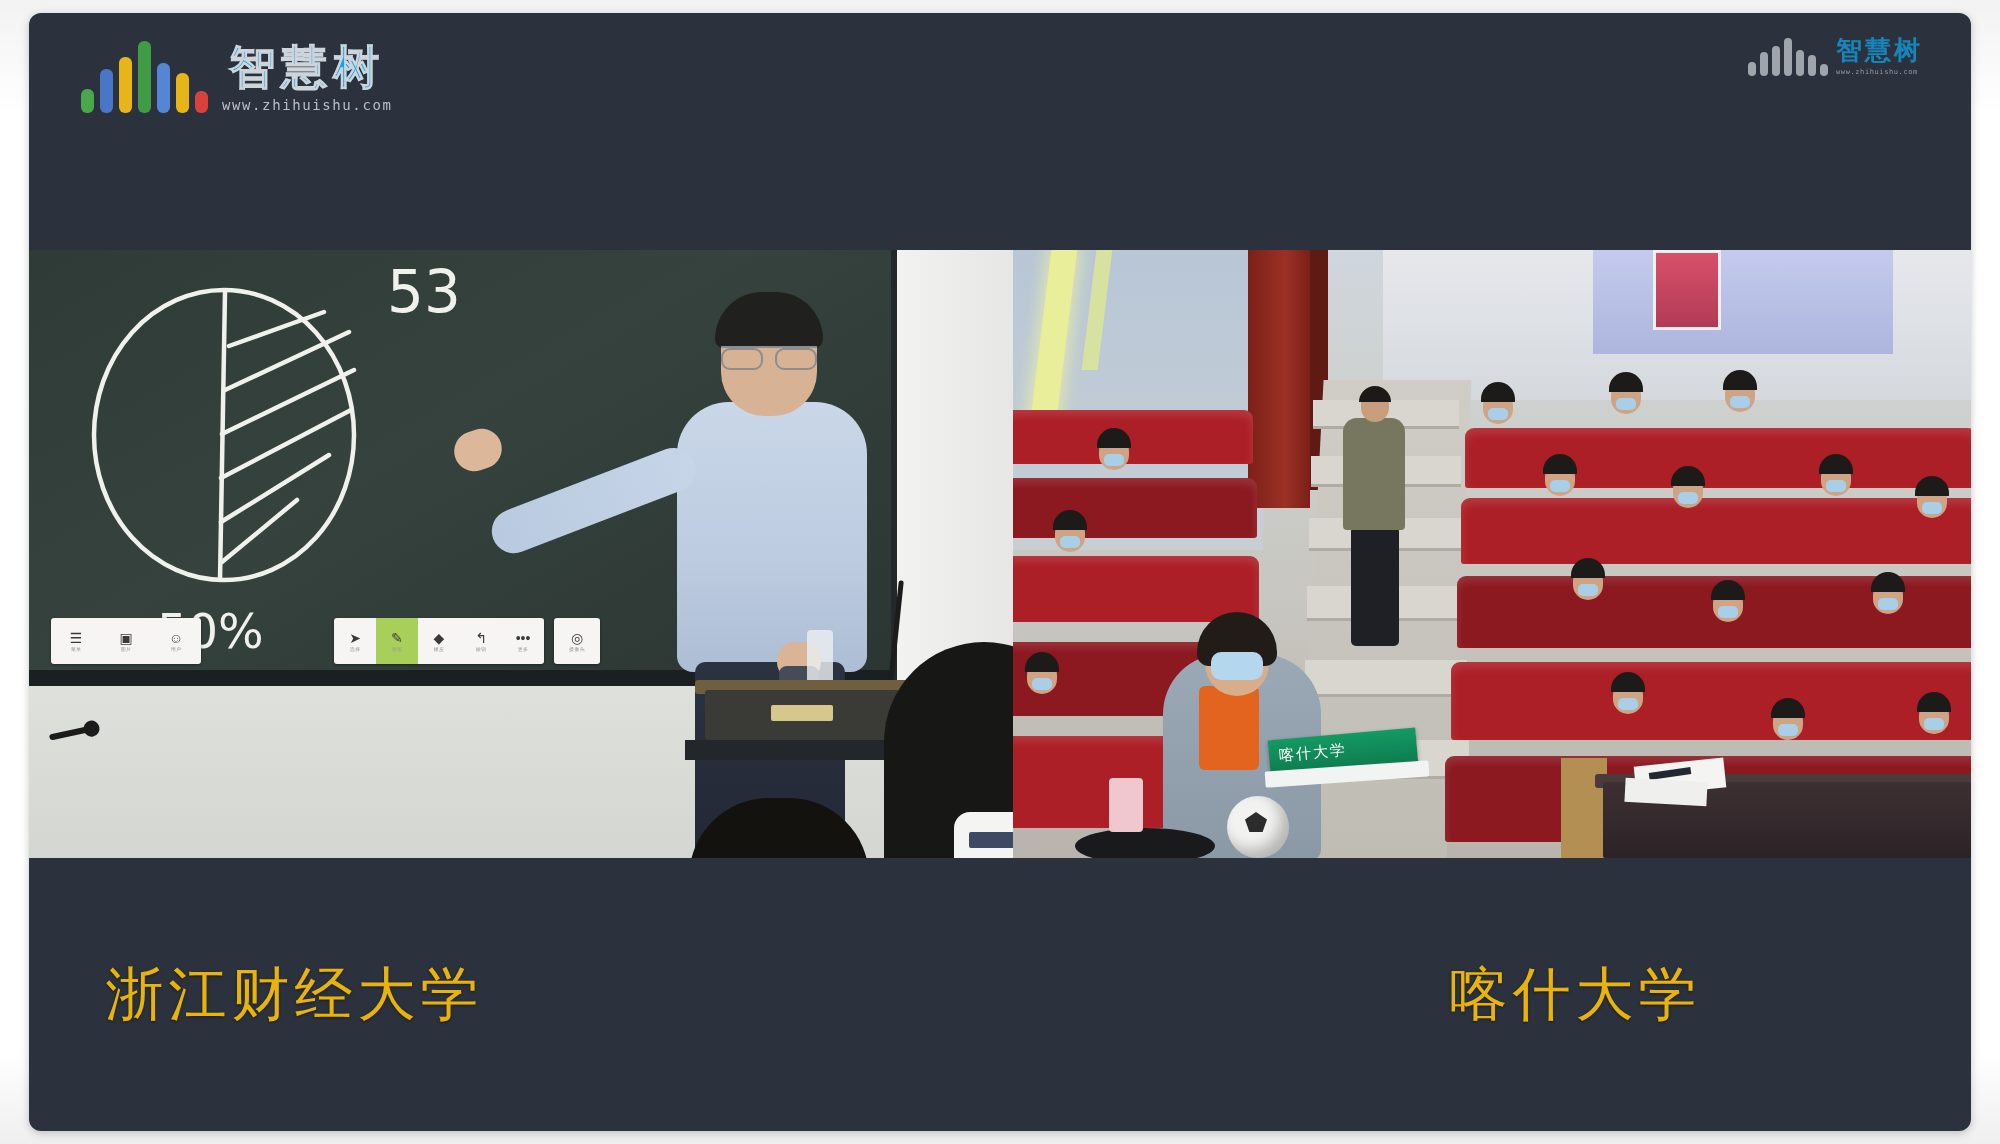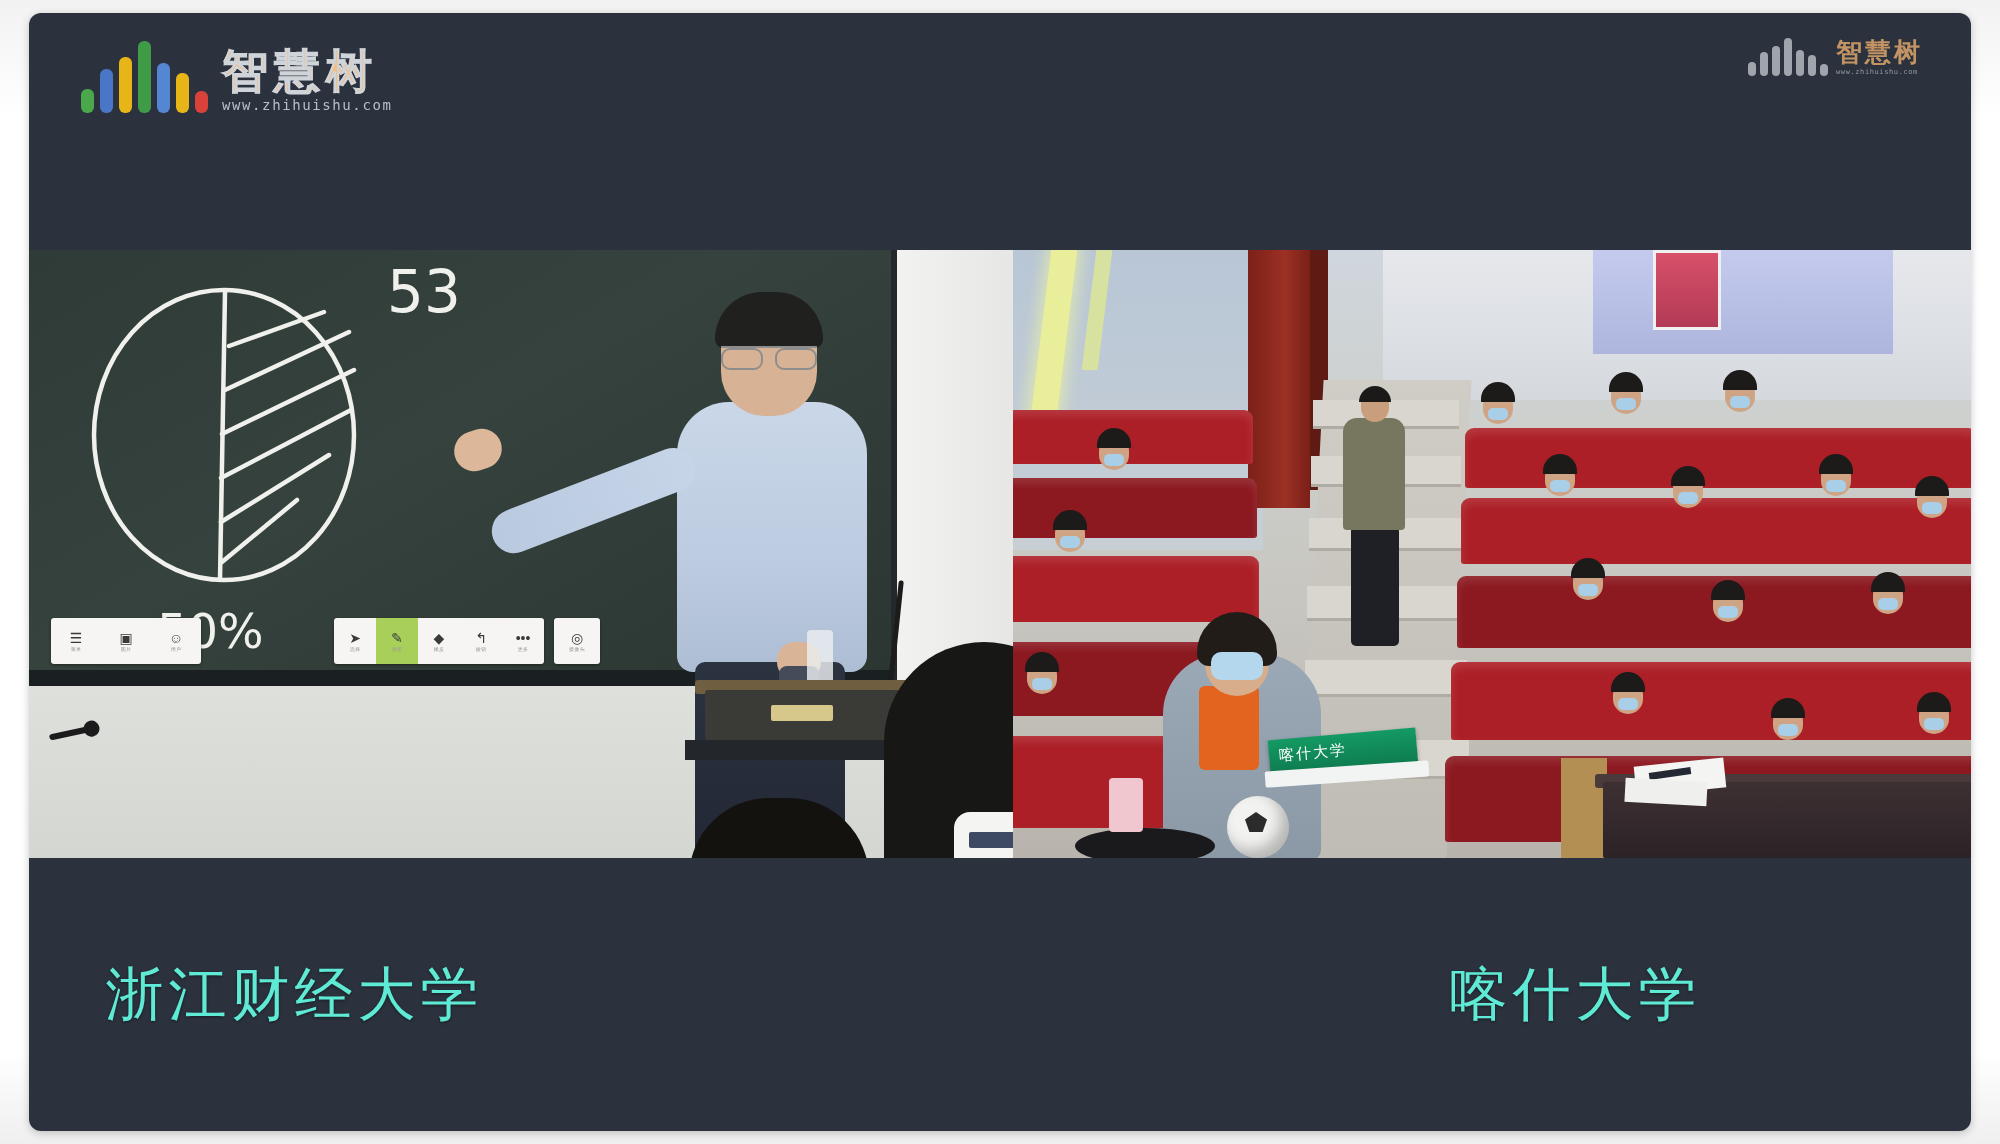--- a/index.html
+++ b/index.html
@@ -26,22 +26,22 @@
   .bars i{display:block;width:13px;border-radius:6px;}
   .b1{height:24px;background:#4aa84a;}
   .b2{height:44px;background:#4a76c8;}
   .b3{height:56px;background:#e8b518;}
   .b4{height:72px;background:#3f9b46;}
   .b5{height:50px;background:#5586d4;}
   .b6{height:40px;background:#e8b518;}
   .b7{height:22px;background:#d9413b;}
   .wordmark{display:flex;flex-direction:column;}
   .wordmark .cn{
-    font-size:46px;line-height:48px;color:#fdba74;letter-spacing:6px;
-    font-family:Liberation Sans, sans-serif;font-weight:700;
+    font-size:46px;line-height:48px;color:#0ea5e9;letter-spacing:6px;
+    font-family:Liberation Mono, monospace;font-weight:700;text-align:center;
     -webkit-text-stroke:1px #cfd4da;
   }
   .wordmark .url{
     font-size:14px;color:#b9bfc6;letter-spacing:1.6px;margin-top:2px;
     font-family:"DejaVu Sans Mono",monospace;
   }
   .brand-wm{
     position:absolute;right:48px;top:26px;display:flex;align-items:flex-end;gap:8px;opacity:.72;
   }
   .brand-wm .bars i{background:#cdd2d8 !important;width:8px;}
@@ -151,21 +151,21 @@
   .round-table{position:absolute;left:62px;top:578px;width:140px;height:36px;background:#1a1a1c;border-radius:50%;}
   .ball{position:absolute;left:214px;top:546px;width:62px;height:62px;border-radius:50%;background:#f2f2f0;box-shadow:inset -8px -8px 14px rgba(0,0,0,.25);}
   .ball:before{content:"";position:absolute;left:18px;top:16px;width:22px;height:20px;background:#2b2b2b;clip-path:polygon(50% 0,100% 38%,80% 100%,20% 100%,0 38%);}
 
   
   .captions{
     position:absolute;left:29px;top:858px;width:1942px;height:273px;display:flex;
   }
   .cap{flex:1;display:flex;align-items:center;justify-content:center;}
   .cap span{
-    color:#5eead4;font-size:58px;letter-spacing:5px;font-weight:400;
+    color:#eab308;font-size:58px;letter-spacing:5px;font-weight:400;
     font-family:Liberation Serif, serif;
     text-shadow:0 1px 3px rgba(0,0,0,.45);
   }
   .cap.left span{margin-left:-440px;}
   .cap.right span{margin-left:180px;}
 </style>
 </head>
 <body>
 
 <div class="stage">

